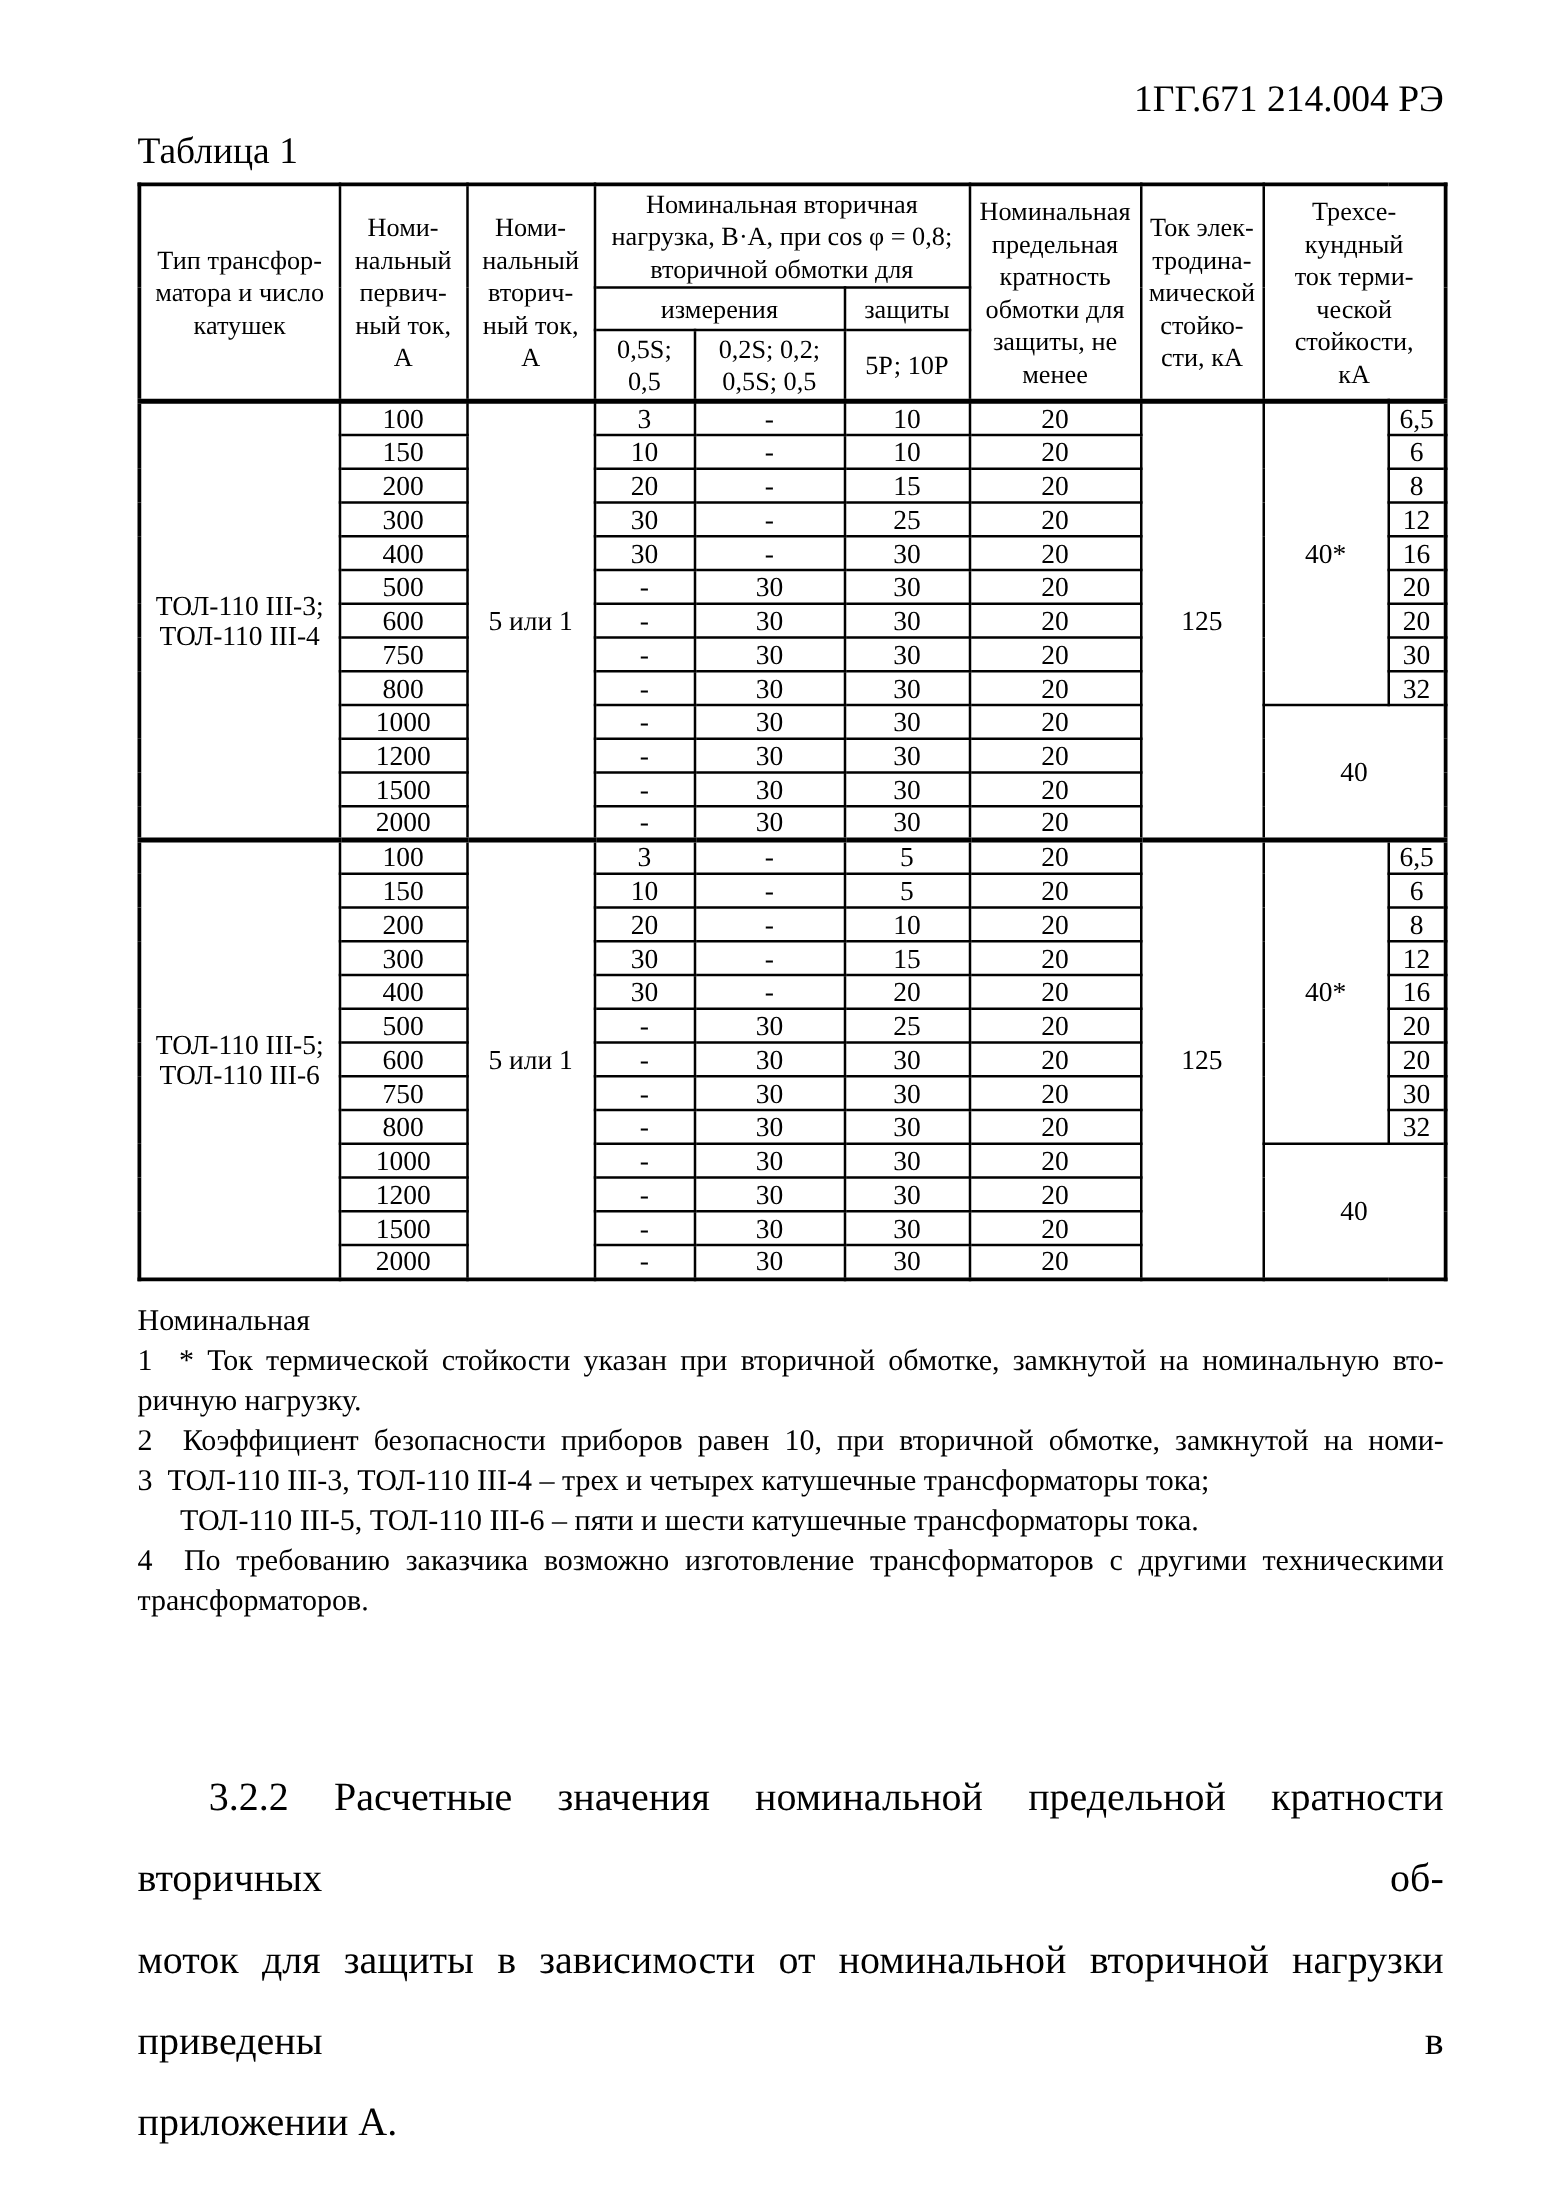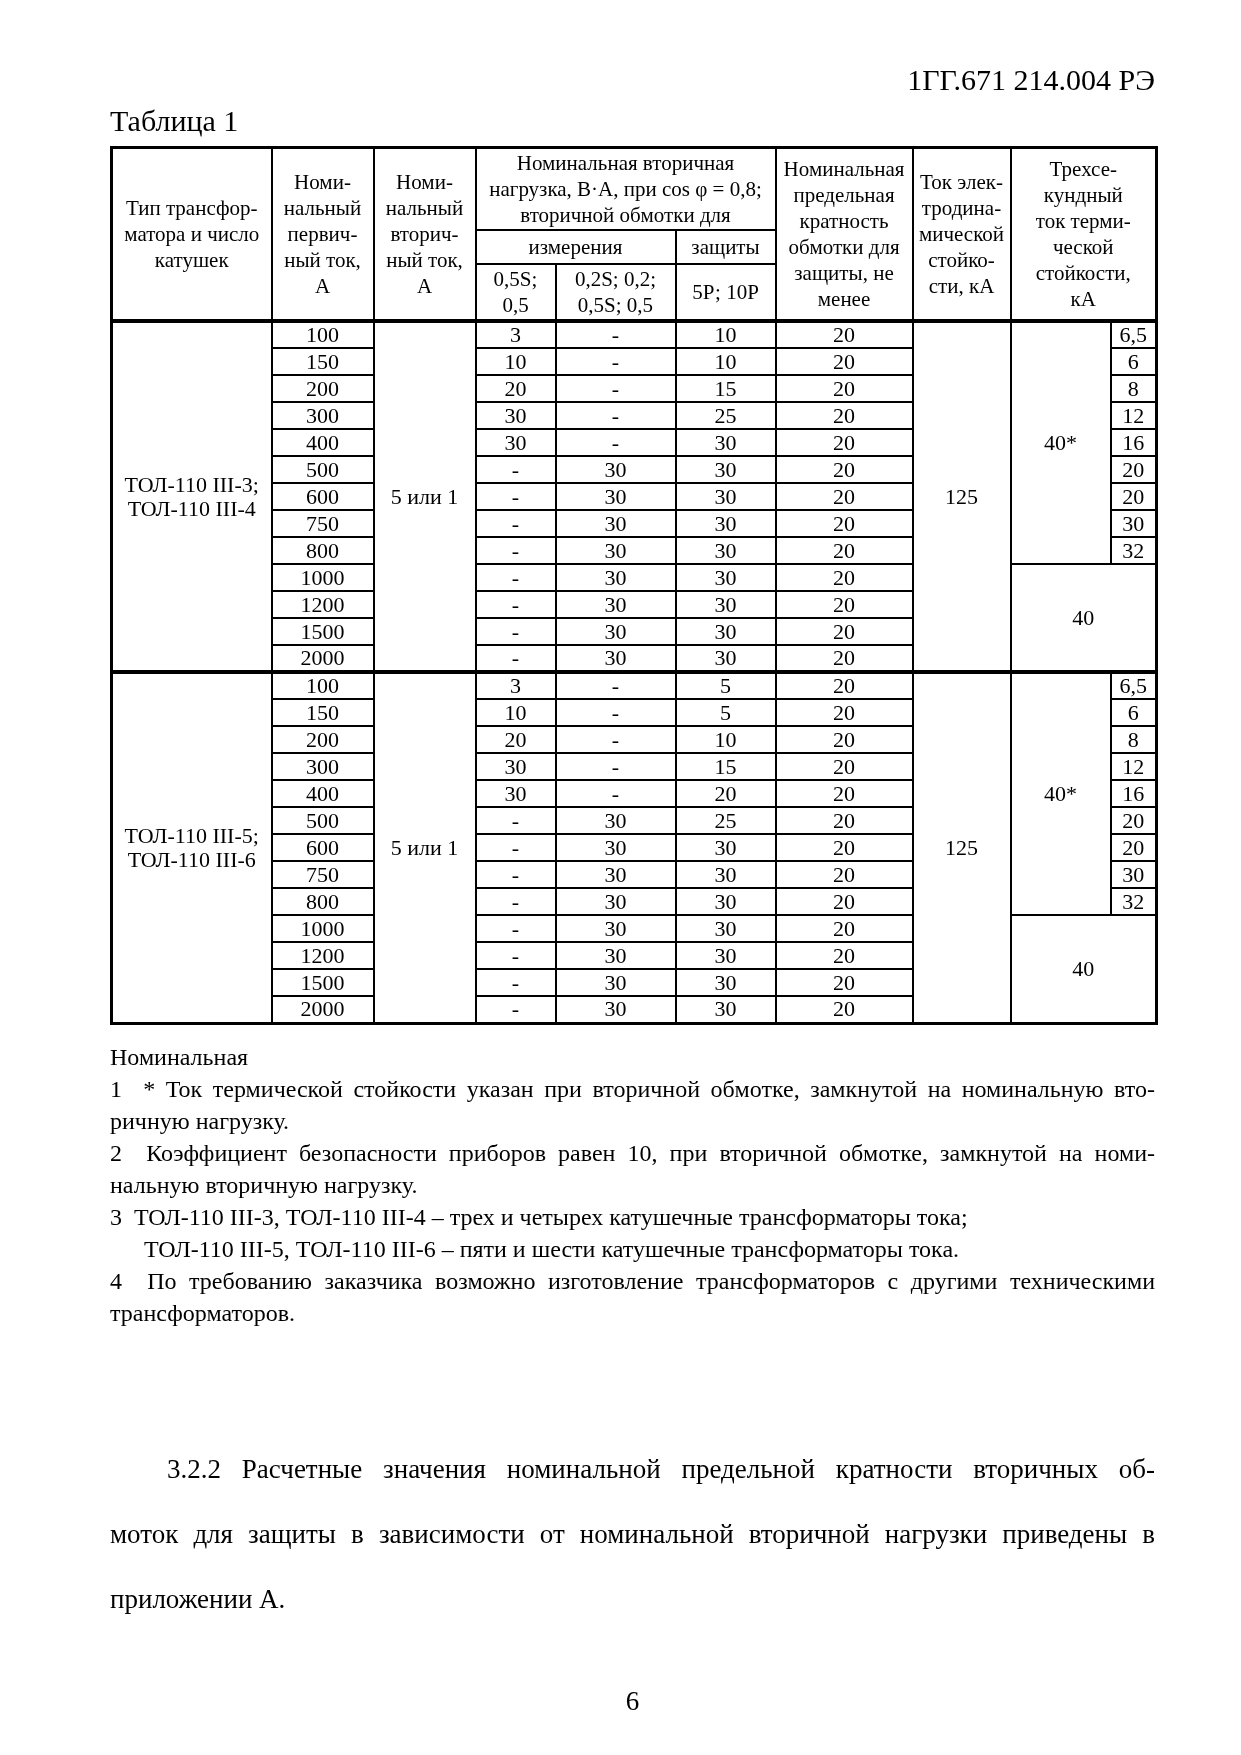--- a/index.html
+++ b/index.html
@@ -34,21 +34,21 @@
   .spec tr.h-a { height:80px; }
   .spec tr.h-b { height:34px; }
   .spec tr.h-c { height:48px; }
   .spec tr.bsep td { border-top:4px solid #000; }
 
   .notes { width:1045px; margin-top:16px; font-size:24px; line-height:32px; }
   .notes div { text-align:left; }
   .notes .just { text-align:justify; text-align-last:justify; }
   .notes .indent { padding-left:34px; }
 
-  .section { width:1045px; margin-top:108px; font-size:27px; }
+  .section { width:1045px; margin-top:108px; font-size:32px; }
   .section div { line-height:65px; }
   .section .first { text-indent:57px; }
   .section .just { text-align:justify; text-align-last:justify; }
 
   .page-num { margin-top:52px; text-align:center; font-size:27px; line-height:34px; }
 </style>
 </head>
 <body>
 
 <div class="content">
@@ -332,21 +332,20 @@
           <td>20</td>
         </tr>
     </tbody>
   </table>
 
   <div class="notes">
     <div>Номинальная</div>
     <div class="just">1&nbsp;&nbsp;* Ток термической стойкости указан при вторичной обмотке, замкнутой на номинальную вто-</div>
     <div>ричную нагрузку.</div>
     <div class="just">2&nbsp;&nbsp;Коэффициент безопасности приборов равен 10, при вторичной обмотке, замкнутой на номи-</div>
-    <div>нальную вторичную нагрузку.</div>
     <div>3&nbsp;&nbsp;ТОЛ-110 III-3, ТОЛ-110 III-4 – трех и четырех катушечные трансформаторы тока;</div>
     <div class="indent">ТОЛ-110 III-5, ТОЛ-110 III-6 – пяти и шести катушечные трансформаторы тока.</div>
     <div class="just">4&nbsp;&nbsp;По требованию заказчика возможно изготовление трансформаторов с другими техническими</div>
     <div>трансформаторов.</div>
   </div>
 
   <div class="section">
     <div class="first just">3.2.2 Расчетные значения номинальной предельной кратности вторичных об-</div>
     <div class="just">моток для защиты в зависимости от номинальной вторичной нагрузки приведены в</div>
     <div>приложении А.</div>

